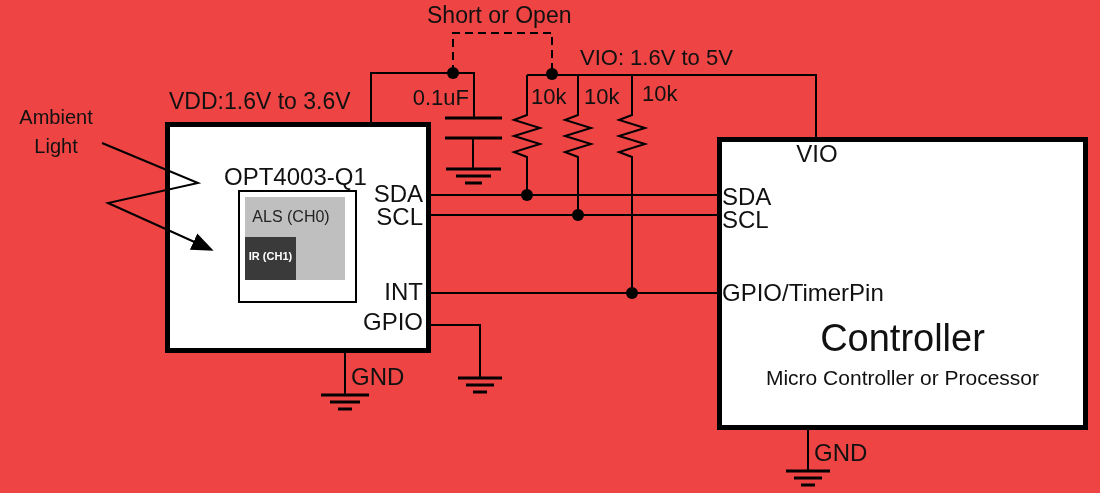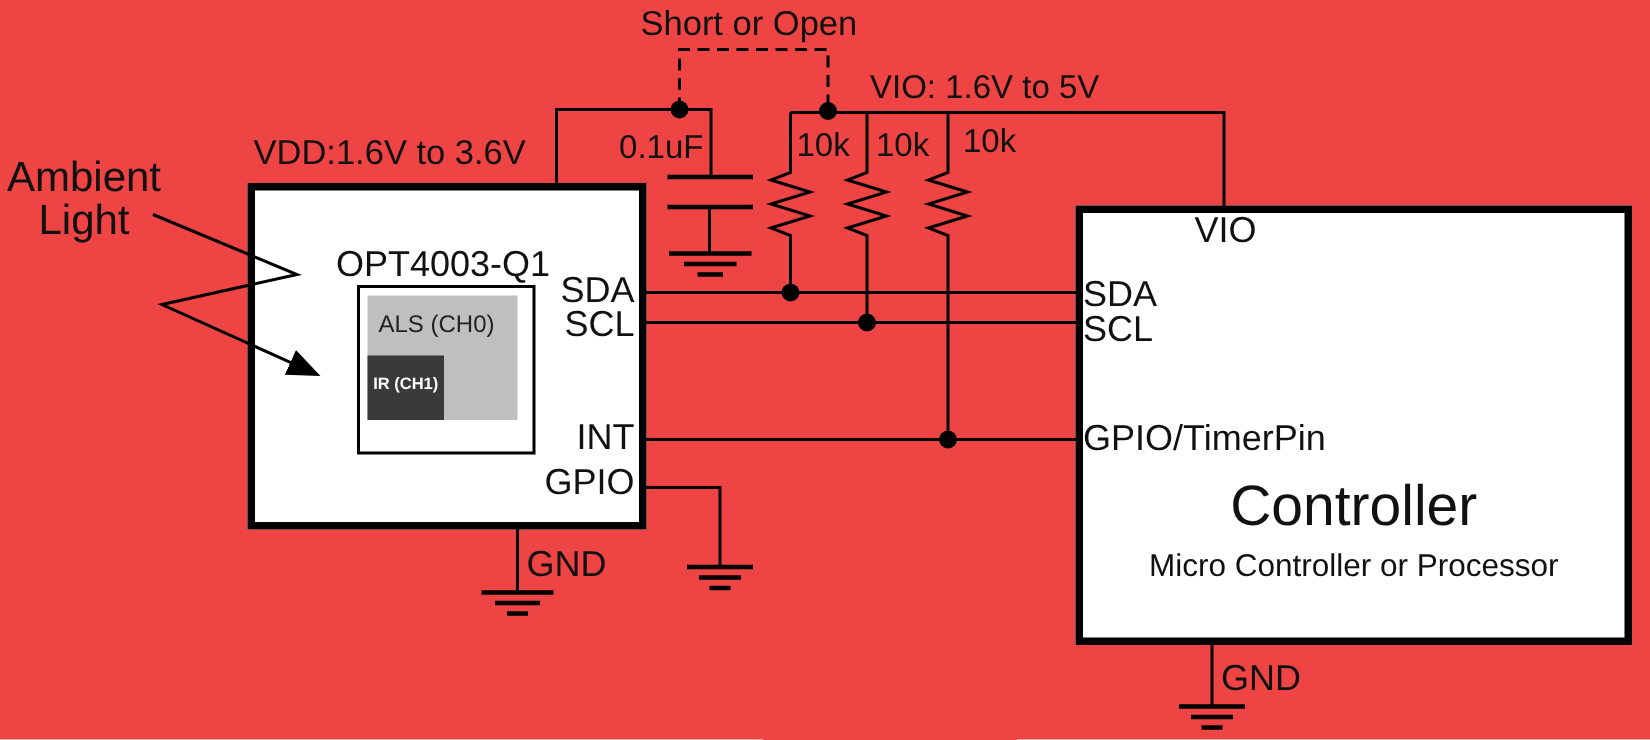--- a/index.html
+++ b/index.html
@@ -17,21 +17,21 @@
   .rect{position:absolute;}
   .als-fill{background:#bfbfbf;}
   .ir-fill{background:#3a3a3a;}
   svg.wires{position:absolute;left:0;top:0;}
   .lbl{position:absolute;white-space:nowrap;line-height:1.12;}
   .fs22{font-size:22px;}
   .fs23{font-size:23px;}
   .fs24{font-size:24px;}
   .ctr{text-align:center;}
   .rgt{text-align:right;}
-  .ambient{width:112px;text-align:center;font-size:28px;line-height:29px;}
+  .ambient{width:112px;text-align:center;font-size:20px;line-height:29px;}
   .title{font-size:38px;}
   .subtitle{font-size:21px;}
   .als-lbl{width:92px;text-align:center;font-size:16px;color:#222;}
   .ir-lbl{width:51px;text-align:center;font-size:11px;font-weight:bold;color:#fff;}
 </style>
 </head>
 <body>
 
 <div id="stage">
 

